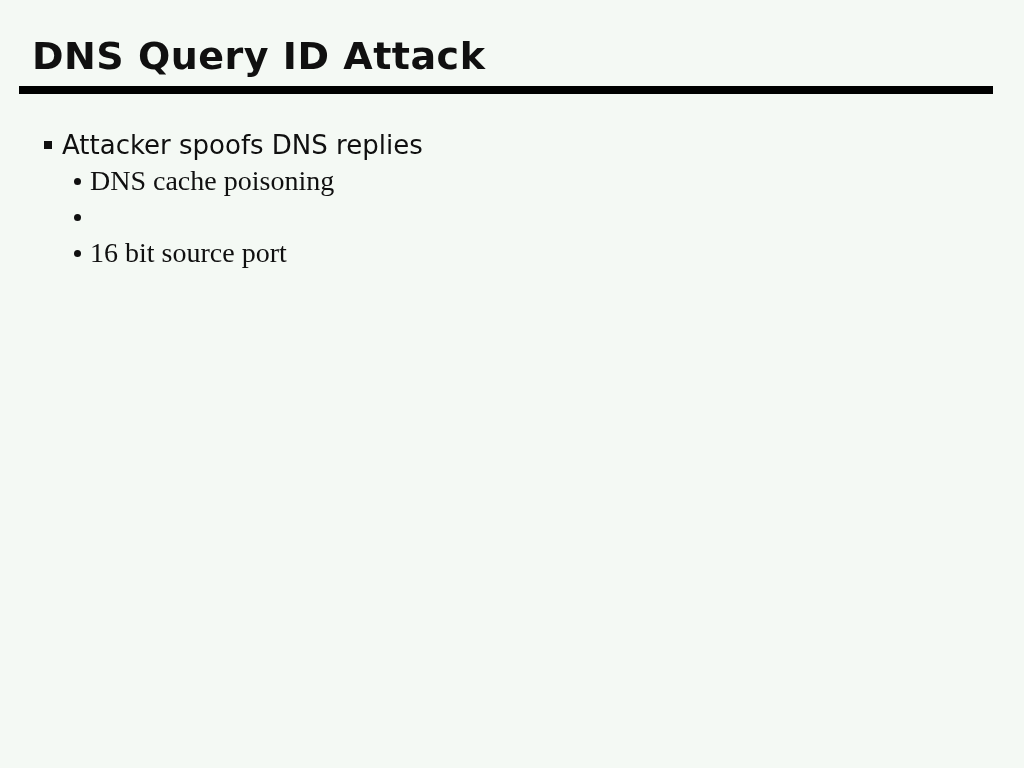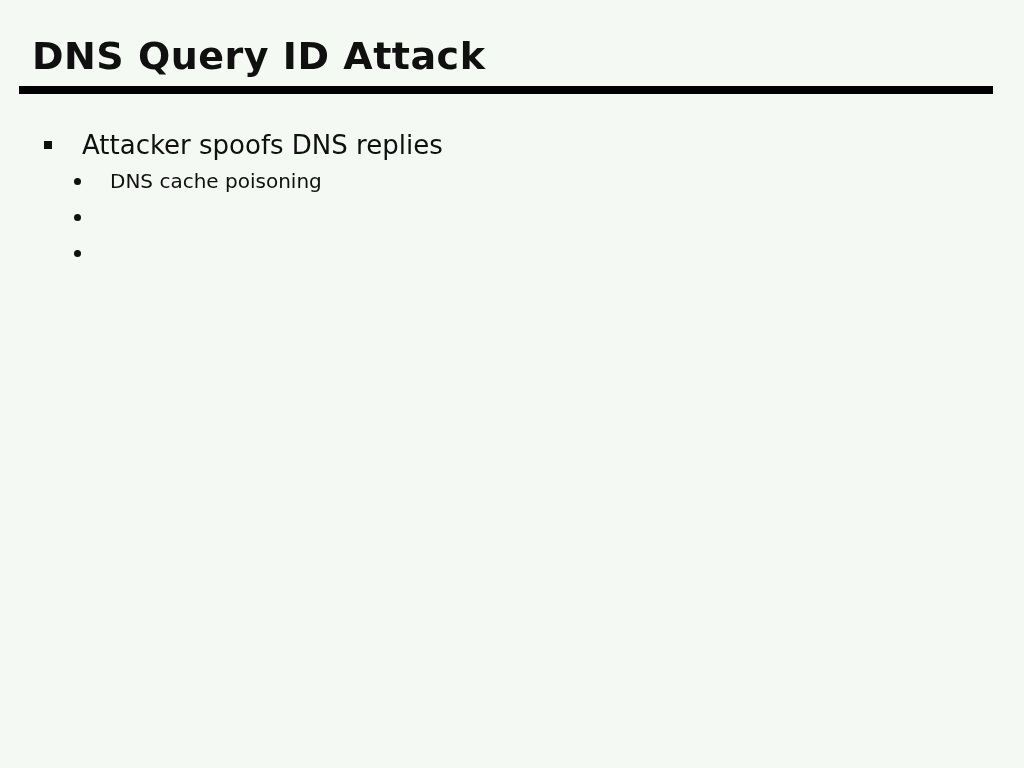--- a/index.html
+++ b/index.html
@@ -37,29 +37,29 @@
     position: absolute;
     left: 0;
     top: 127px;
     width: 1024px;
   }
   .bullet-row {
     display: flex;
     align-items: center;
     height: 36px;
     white-space: nowrap;
-    gap: 20px;
   }
   .bullet-row.l1 {
     padding-left: 44px;
     font-size: 26px;
   }
   .bullet-row.l2 {
     padding-left: 74px;
-    font-size: 20px;
+    font-size: 28px;
+    font-family: Liberation Serif, serif;
   }
   .marker {
     flex: 0 0 auto;
     display: inline-block;
   }
   .marker.square {
     width: 8px;
     height: 8px;
     margin-right: 10px;
   }
@@ -86,15 +86,16 @@
       </div>
       <div class="bullet-row l2">
         <span class="marker round" style="background: rgb(16, 16, 16);"></span>
         <span class="bullet-text">DNS cache poisoning</span>
       </div>
       <div class="bullet-row l2">
         <span class="marker round" style="background: rgb(16, 16, 16);"></span>
       </div>
       <div class="bullet-row l2">
         <span class="marker round" style="background: rgb(16, 16, 16);"></span>
+        <span class="bullet-text">16 bit source port</span>
       </div>
     </div>
 </div>
 
 </body></html>

